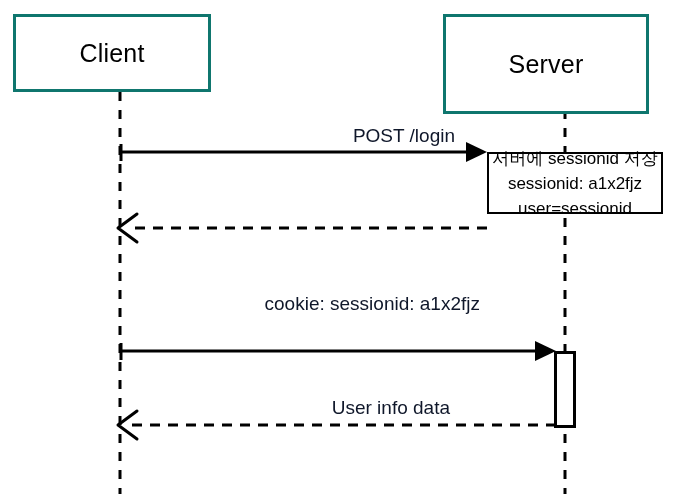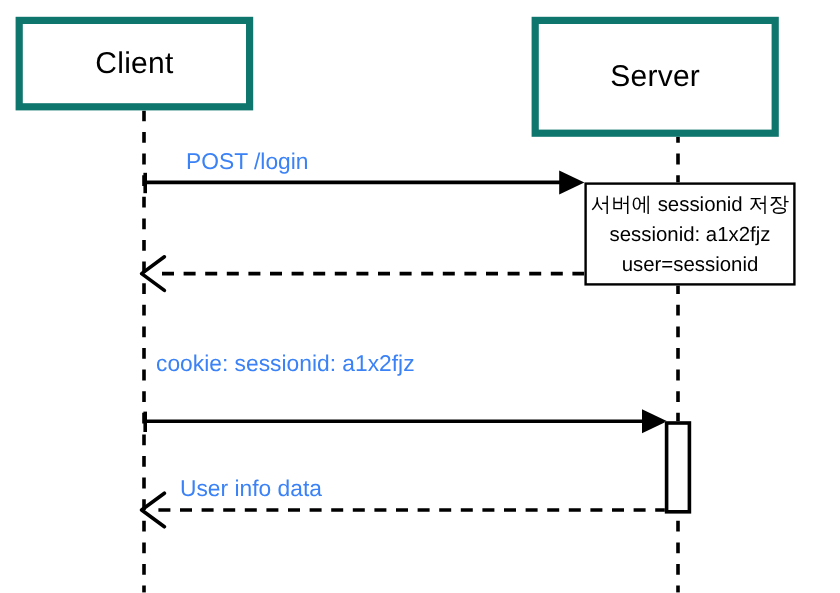--- a/index.html
+++ b/index.html
@@ -22,42 +22,42 @@
     position: absolute;
     left: 0;
     top: 0;
     width: 700px;
     height: 494px;
   }
   
   .actor-box {
     position: absolute;
     box-sizing: border-box;
-    border: 6px solid #0f766e;
+    border: 3px solid #0f766e;
     background: #ffffff;
     display: flex;
     align-items: center;
     justify-content: center;
   }
   .actor-label {
     font-size: 25px;
     line-height: 1;
     color: #000000;
     letter-spacing: 0.2px;
   }
   #actor-client-box { left: 13px;  top: 14px; width: 198px; height: 78px; }
   #actor-server-box { left: 443px; top: 14px; width: 206px; height: 100px; }
 
   
   #note-box {
     position: absolute;
     left: 487px;
     top: 152px;
     width: 176px;
-    height: 86px;
+    height: 62px;
     box-sizing: border-box;
     border: 2px solid #000000;
     background: #ffffff;
     display: flex;
     flex-direction: column;
     align-items: center;
     justify-content: center;
     z-index: 4;
   }
   .note-line {
@@ -76,25 +76,25 @@
     height: 77px;
     box-sizing: border-box;
     border: 3px solid #000000;
     background: #ffffff;
     z-index: 3;
   }
 
   
   .msg-label {
     position: absolute;
-    text-align: left;
+    text-align: right;
     font-size: 19px;
     line-height: 26px;
     white-space: nowrap;
-    color: #3b82f6;
+    color: #0f172a;
     z-index: 5;
   }
   .msg-label b { font-weight: bold; }
 
   #label-post-login      { left: 155px; top: 123px; width: 300px; }
   #label-set-cookie      { left: 130px; top: 200px; width: 350px; }
   #label-get-user-info   { left: 130px; top: 291px; width: 350px; }
   #label-user-info-data  { left: 150px; top: 395px; width: 300px; }
 </style>
 </head>

